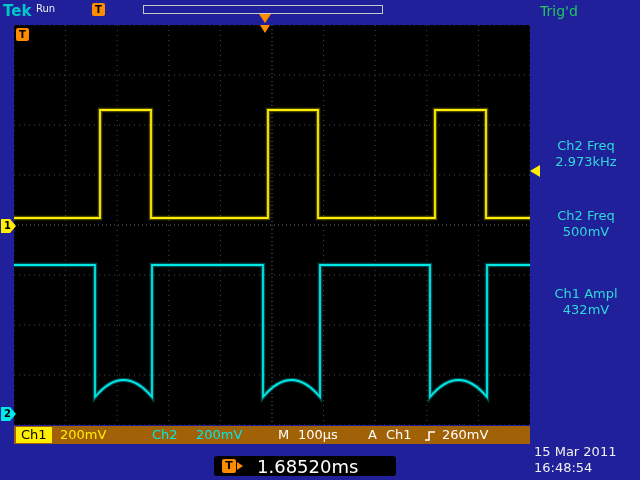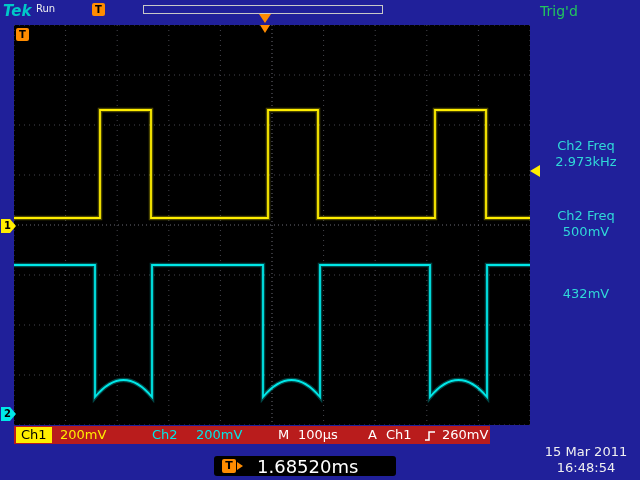--- a/index.html
+++ b/index.html
@@ -1,21 +1,21 @@
 <!DOCTYPE html>
 <html><head>
 <meta charset="utf-8">
 <style>
   *{margin:0;padding:0;box-sizing:border-box}
   html,body{width:640px;height:480px;overflow:hidden}
   body{background:#20209a;font-family:"DejaVu Sans",sans-serif;position:relative;color:#f0f0f0}
   .abs{position:absolute}
 
   
-  .tek-logo{left:3px;top:2px;font-size:15px;font-weight:bold;font-style:italic;color:#00c8c8}
+  .tek-logo{left:3px;top:2px;font-size:15px;font-weight:bold;color:#00c8c8}
   .run-status{left:36px;top:3px;font-size:10px;color:#f0f0f0}
   .trig-icon-top{left:92px;top:3px;width:13px;height:13px;background:#ff8c00;border-radius:2px;
                  color:#000;font-size:10px;font-weight:bold;line-height:13px;text-align:center}
   .record-bar{left:143px;top:5px;width:240px;height:9px;border:1px solid #c8c8c8}
   .trig-pos-arrow{left:259px;top:14px;width:0;height:0;
                   border-left:6px solid transparent;border-right:6px solid transparent;border-top:9px solid #ff8c00}
   .trigd{left:540px;top:3px;font-size:14px;color:#22c55e}
 
   
   .screen{left:14px;top:25px;width:516px;height:400px;background:#000}
@@ -28,21 +28,21 @@
   .ch-marker{width:15px;height:14px;color:#000;font-size:10px;font-weight:bold;line-height:14px;
              padding-left:3px;clip-path:polygon(0 0,60% 0,100% 50%,60% 100%,0 100%)}
   .ch1-marker{left:1px;top:219px;background:#ffee00}
   .ch2-marker{left:1px;top:407px;background:#00e8e8}
 
   
   .meas{left:532px;width:108px;text-align:center;color:#30d8d8;font-size:13px;line-height:16px}
   .meas-1{top:138px}.meas-2{top:208px}.meas-3{top:286px}
 
   
-  .status-strip{left:14px;top:426px;width:476px;height:18px;background:#b91c1c;font-size:13px}
+  .status-strip{left:14px;top:426px;width:516px;height:18px;background:#a16207;font-size:13px}
   .status-strip>span{position:absolute;top:0;line-height:18px;white-space:nowrap}
   .ch1-box{left:2px;top:1px !important;height:16px;line-height:16px !important;background:#ffee00;color:#000;padding:0 5px}
   .ch1-scale{left:46px;color:#ffee00}
   .ch2-label{left:138px;color:#00e8e8}
   .ch2-scale{left:182px;color:#00e8e8}
   .m-label{left:264px;color:#fff}
   .m-value{left:284px;color:#fff}
   .a-label{left:354px;color:#fff}
   .a-source{left:372px;color:#fff}
   .slope-wrap{left:410px;top:3px !important;line-height:12px}
@@ -51,21 +51,21 @@
   
   .trig-readout{left:214px;top:456px;width:182px;height:20px;background:#000;border-radius:3px;
                 display:flex;align-items:center;padding-left:8px}
   .trig-readout .t-box{width:14px;height:14px;background:#ff8c00;border-radius:2px;color:#000;
                        font-size:11px;font-weight:bold;line-height:14px;text-align:center}
   .trig-readout .t-arrow{width:0;height:0;margin-left:1px;
                          border-top:4px solid transparent;border-bottom:4px solid transparent;border-left:6px solid #ff8c00}
   .trig-readout .t-value{margin-left:14px;font-size:18px;color:#fff}
 
   
-  .datetime{left:534px;top:444px;width:104px;text-align:center;font-size:13px;line-height:16px;color:#f0f0f0}
+  .datetime{left:534px;top:444px;width:104px;font-size:13px;line-height:16px;color:#f0f0f0}
 </style>
 </head>
 <body>
 
 <div class="abs tek-logo">Tek</div>
 <div class="abs run-status">Run</div>
 <div class="abs trig-icon-top">T</div>
 <div class="abs record-bar"></div>
 <div class="abs trig-pos-arrow"></div>
 <div class="abs trigd">Trig'd</div>
@@ -111,20 +111,21 @@
 
 <div class="abs meas meas-1">
   <div>Ch2 Freq</div>
   <div>2.973kHz</div>
 </div>
 <div class="abs meas meas-2">
   <div>Ch2 Freq</div>
   <div>500mV</div>
 </div>
 <div class="abs meas meas-3">
+  <div>Ch1 Ampl</div>
   <div>432mV</div>
 </div>
 
 <div class="abs status-strip">
   <span class="ch1-box">Ch1</span>
   <span class="ch1-scale">200mV</span>
   <span class="ch2-label">Ch2</span>
   <span class="ch2-scale">200mV</span>
   <span class="m-label">M</span>
   <span class="m-value">100µs</span>

